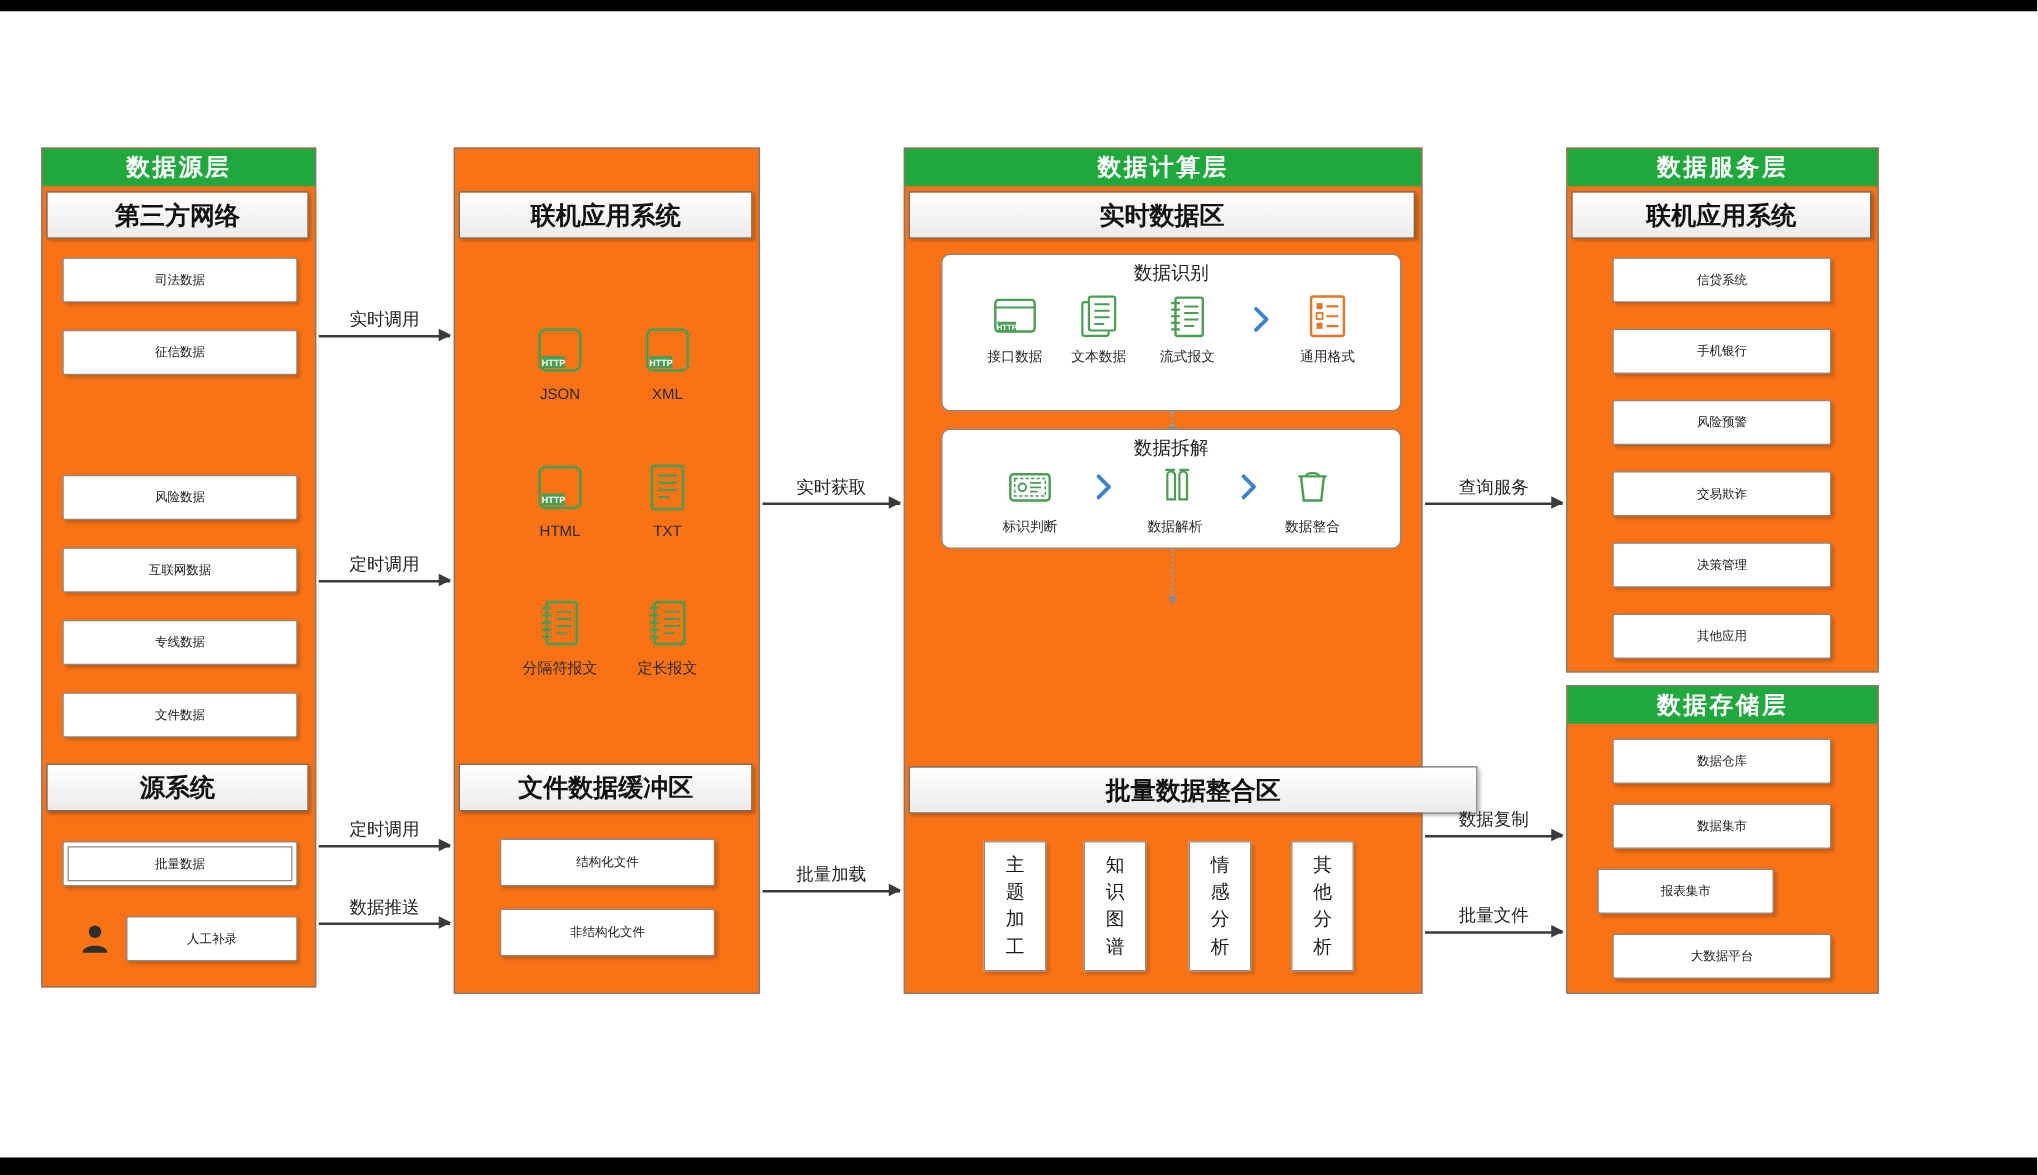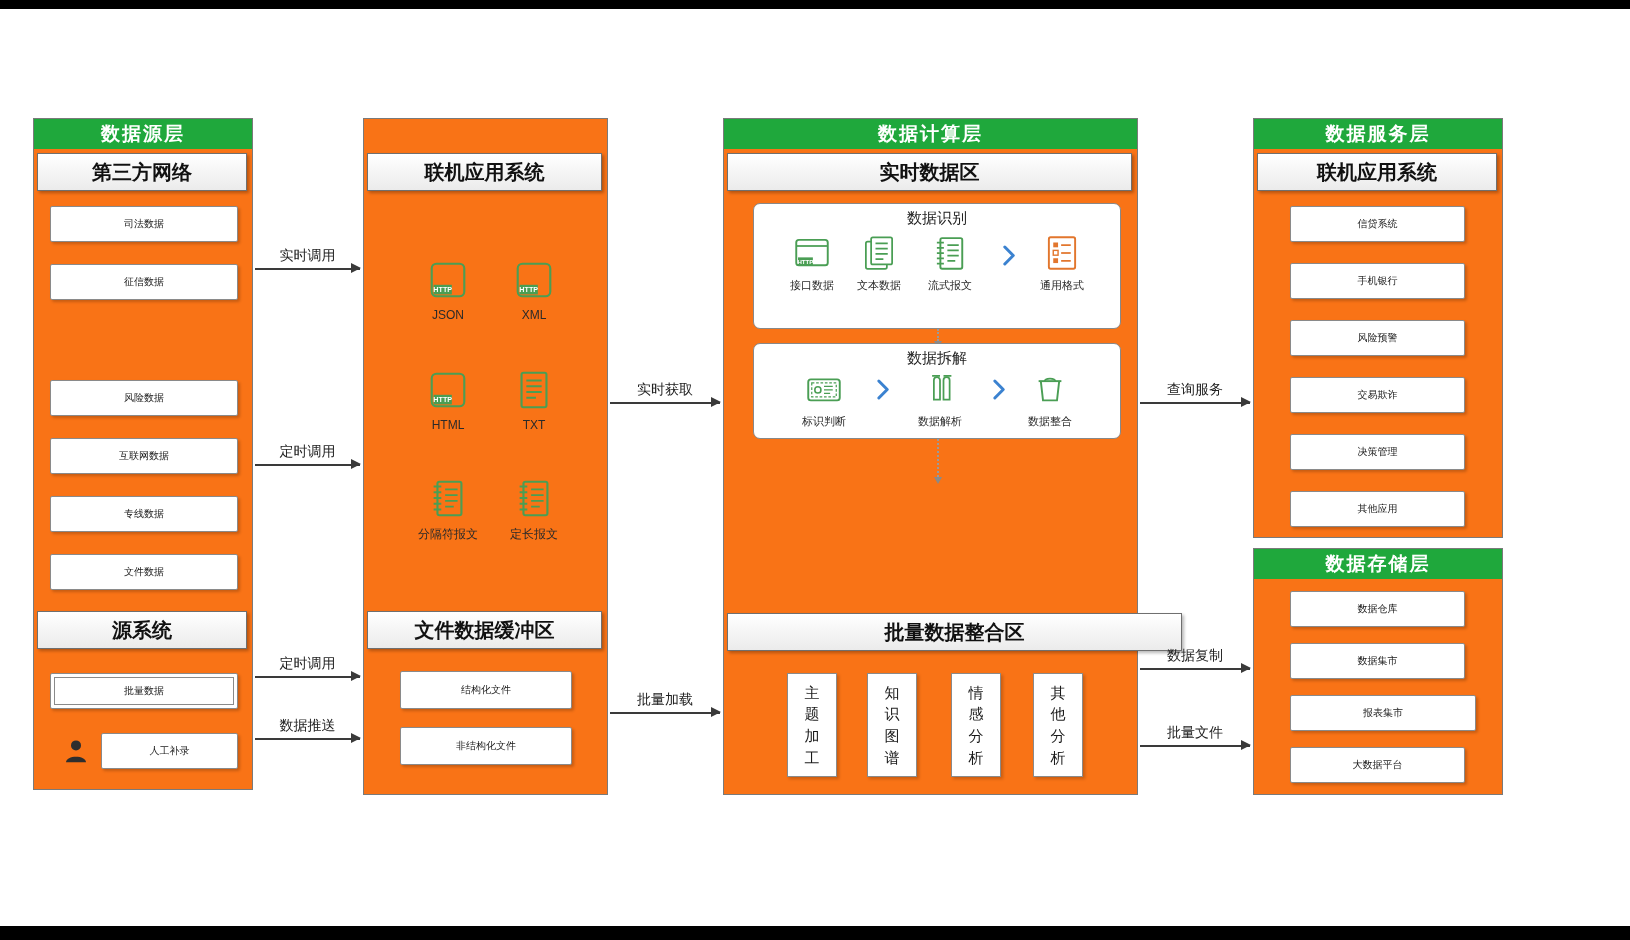--- a/index.html
+++ b/index.html
@@ -303,21 +303,21 @@
     <div class="item" style="left:36px;top:201px;width:175px;height:36px">风险预警</div>
     <div class="item" style="left:36px;top:258px;width:175px;height:36px">交易欺诈</div>
     <div class="item" style="left:36px;top:315px;width:175px;height:36px">决策管理</div>
     <div class="item" style="left:36px;top:372px;width:175px;height:36px">其他应用</div>
   </div>
 
   <div class="col" style="left:1253px;top:548px;width:250px;height:247px">
     <div class="layer-header">数据存储层</div>
     <div class="item" style="left:36px;top:42px;width:175px;height:36px">数据仓库</div>
     <div class="item" style="left:36px;top:94px;width:175px;height:36px">数据集市</div>
-    <div class="item" style="left:36px;top:146px;width:186px;height:36px">报表集市</div>
+    <div class="item" style="left:24px;top:146px;width:141px;height:36px">报表集市</div>
     <div class="item" style="left:36px;top:198px;width:175px;height:36px">大数据平台</div>
   </div>
 
   <div class="h-arrow" style="left:255px;top:268px;width:105px">
     <span class="albl">实时调用</span>
   </div>
   <div class="h-arrow" style="left:255px;top:464px;width:105px">
     <span class="albl">定时调用</span>
   </div>
   <div class="h-arrow" style="left:255px;top:676px;width:105px">

